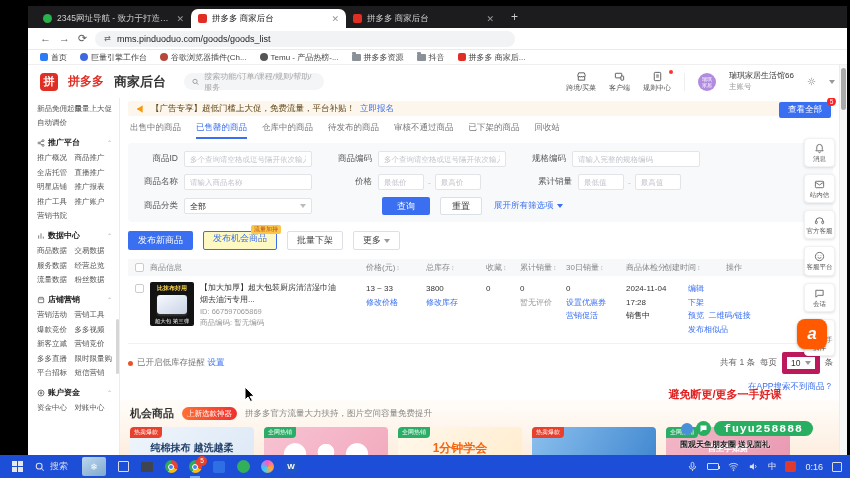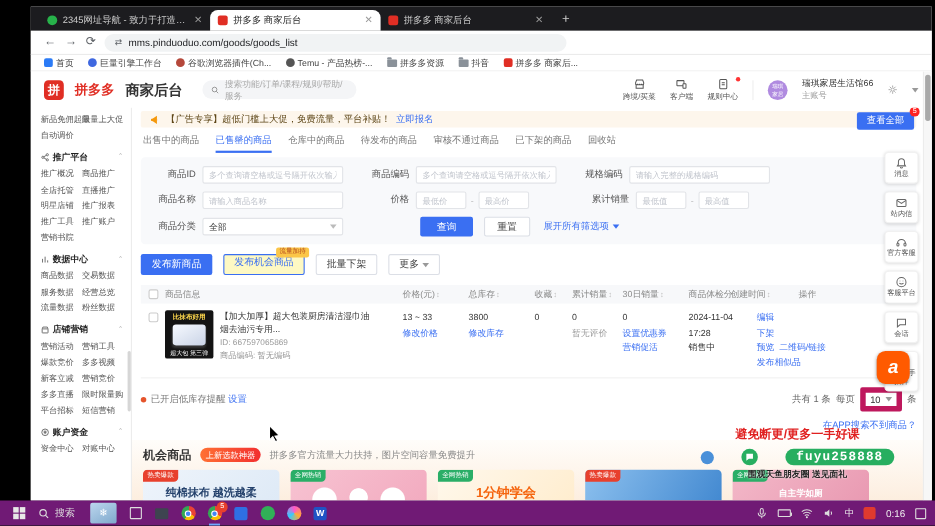--- a/index.html
+++ b/index.html
@@ -116,28 +116,28 @@
   .card5{background:linear-gradient(135deg,#f3b8c8,#e897b0)}.card5 .ctext{color:#fff;font-size:8px}
   
   .floats{position:absolute;right:12px;top:73px;width:31px;display:flex;flex-direction:column;gap:7px;z-index:5}
   .fbtn{background:#fff;border:1px solid #f1f1f1;border-radius:4px;box-shadow:0 1px 3px rgba(0,0,0,.13);padding:4px 1px 3px;display:flex;flex-direction:column;align-items:center;gap:1px;font-size:6.5px;color:#555;text-align:center;line-height:1.25}
   .fbtn svg{width:11px;height:11px}
   .alogo{position:absolute;right:20px;top:254px;width:30px;height:30px;background:#ff5a00;border-radius:8px;color:#fff;font-weight:bold;font-style:italic;font-size:17px;display:flex;align-items:center;justify-content:center;z-index:6;box-shadow:0 1px 3px rgba(0,0,0,.3)}
   .pgscroll{position:absolute;right:0;top:0;bottom:0;width:8px;background:#f7f7f7;border-left:1px solid #ececec;z-index:7}
   .pgthumb{position:absolute;top:3px;left:1px;width:5px;height:42px;background:#a9a9a9;border-radius:3px}
   .adover{position:absolute;right:34px;top:322px;width:176px;text-align:center;z-index:6}
   .ad1{color:#e02020;font-weight:bold;font-size:11px;text-shadow:0 0 2px #fff,0 0 2px #fff;white-space:nowrap}
-  .ad2{display:flex;align-items:center;justify-content:space-between;gap:3px;margin-top:6px}
+  .ad2{display:flex;align-items:center;justify-content:flex-end;gap:3px;margin-top:19px}
   .wc{width:15px;height:15px;border-radius:50%;background:#27ae60;display:flex;align-items:center;justify-content:center;flex-shrink:0}
   .wc svg{width:9px;height:9px}
   .bluec{width:12px;height:12px;border-radius:50%;background:#4a90d9;flex-shrink:0}
   .wpill{background:#27ae60;color:#fff;font-size:11.5px;font-weight:bold;padding:1px 10px;border-radius:9px;letter-spacing:1px;font-family:"Liberation Mono","DejaVu Sans Mono",monospace}
   .ad3{font-size:8px;color:#222;font-weight:bold;margin-top:2.5px;text-shadow:0 0 2px #fff}
   
-  .taskbar{position:absolute;left:0;right:0;bottom:0;height:23px;background:#701a75;display:flex;align-items:center;color:#eee;z-index:20;padding-left:8px}
+  .taskbar{position:absolute;left:0;right:0;bottom:0;height:23px;background:#1d4ed8;display:flex;align-items:center;color:#eee;z-index:20;padding-left:8px}
   .winlogo{display:grid;grid-template-columns:5px 5px;grid-template-rows:5px 5px;gap:1px;margin:0 12px 0 4px}
   .winlogo i{background:#e8e8e8}
   .tsearch{display:flex;align-items:center;gap:5px;font-size:9px;color:#ddd;margin-right:14px}
   .snowtile{width:24px;height:19px;border-radius:2px;background:linear-gradient(150deg,#bcd7ee,#7fa8cc);color:#fff;font-size:9px;display:flex;align-items:center;justify-content:center;margin-right:10px}
   .ticons{display:flex;align-items:center;gap:10px}
   .ticon{width:14px;height:14px;display:flex;align-items:center;justify-content:center;position:relative}
   .tv{width:11px;height:11px;border:1px solid #ddd;border-radius:1px}
   .fe{width:12px;height:10px;background:#3e4450;border-radius:1px}
   .chrome{width:13px;height:13px;border-radius:50%;background:conic-gradient(#ea4335 0 120deg,#fbbc05 120deg 215deg,#34a853 215deg 360deg);position:relative}
   .chrome::after{content:"";position:absolute;inset:3.5px;border-radius:50%;background:#4285f4;border:1px solid #fff}

